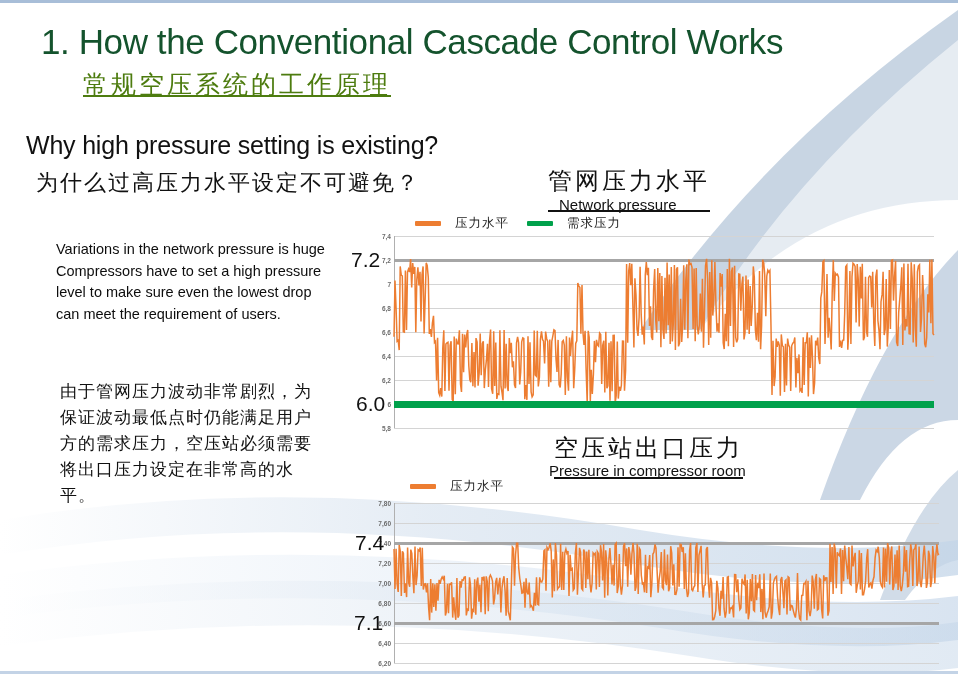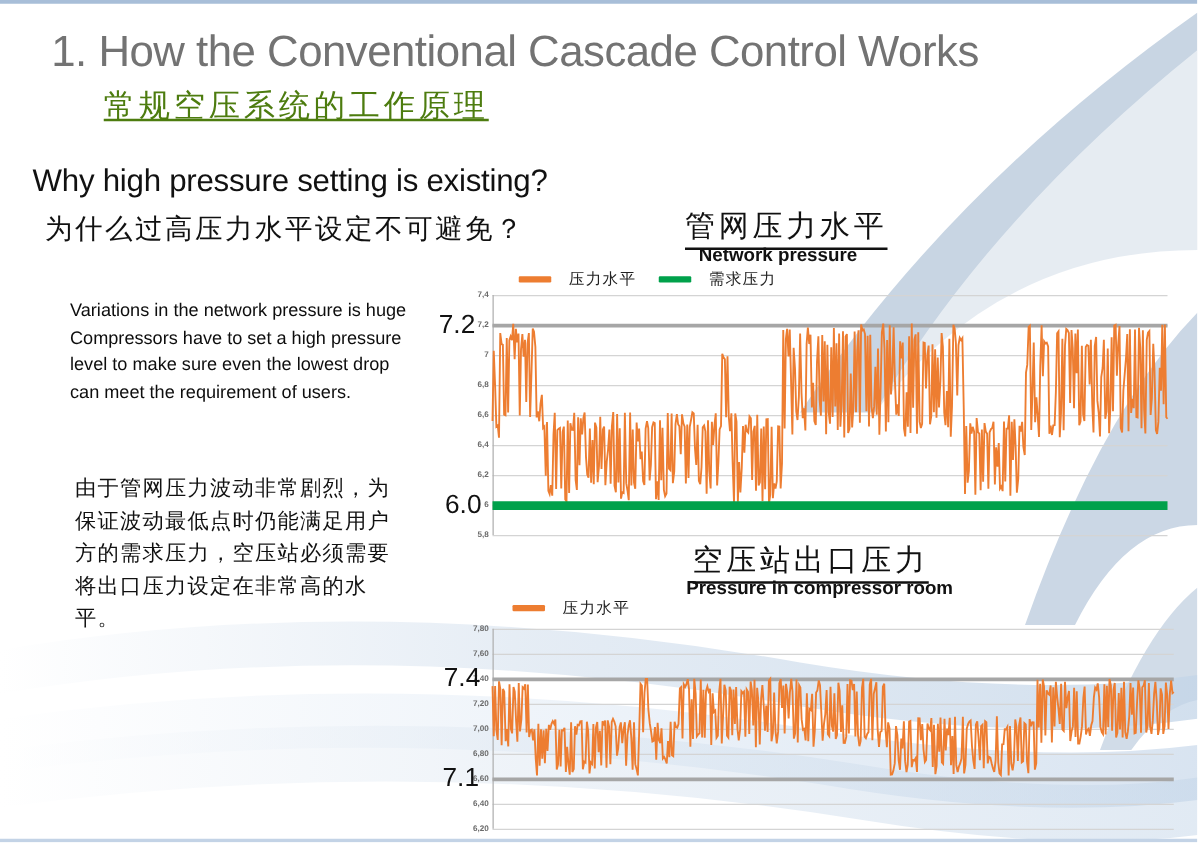--- a/index.html
+++ b/index.html
@@ -13,21 +13,21 @@
   
   .bg-layer{position:absolute;inset:0;pointer-events:none;}
   .topline{position:absolute;left:0;top:0;width:100%;height:3px;
            background:#a8bed8;}
   .botline{position:absolute;left:0;bottom:0;width:100%;height:3px;
            background:#c3d3e6;}
 
   
   .title-en{
     position:absolute;left:41px;top:22px;
-    font-size:35px;font-weight:400;color:#737373;
+    font-size:35px;font-weight:400;color:#14532d;
     letter-spacing:-0.4px;white-space:nowrap;
     font-family:"Liberation Sans","DejaVu Sans",sans-serif;
   }
   .title-cn{
     position:absolute;left:83px;top:68px;
     font-size:25px;color:#4d7c0f;white-space:nowrap;
     font-family:"DejaVu Serif","Liberation Serif",serif;
     letter-spacing:3px;
     text-decoration:underline;
   }
@@ -50,24 +50,24 @@
     position:absolute;left:60px;top:378px;width:268px;
     font-size:17px;line-height:26px;color:#111;
     font-family:"DejaVu Serif","Liberation Serif",serif;
     letter-spacing:1px;
   }
 
   
   .ch-title-cn{
     position:absolute;font-size:24px;color:#111;white-space:nowrap;
     font-family:"DejaVu Serif","Liberation Serif",serif;
-    letter-spacing:3px;border-bottom:2px solid #111;padding-bottom:1px;
+    letter-spacing:3px;border-bottom:2px solid #111;padding-bottom:13px;
   }
   .ch-title-en{
-    position:absolute;font-size:15px;font-weight:bold;color:#111;
+    position:absolute;font-size:15px;font-weight:normal;color:#111;
     white-space:nowrap;letter-spacing:0px;
   }
 
   
   .chart{position:absolute;}
   .legend{position:absolute;display:flex;align-items:center;gap:14px;
           font-size:12.5px;color:#222;white-space:nowrap;
           font-family:"DejaVu Serif","Liberation Serif",serif;}
   .legend .swatch{display:block;width:26px;height:5px;border-radius:1px;}
   .legend .lg-text{letter-spacing:1px;}

